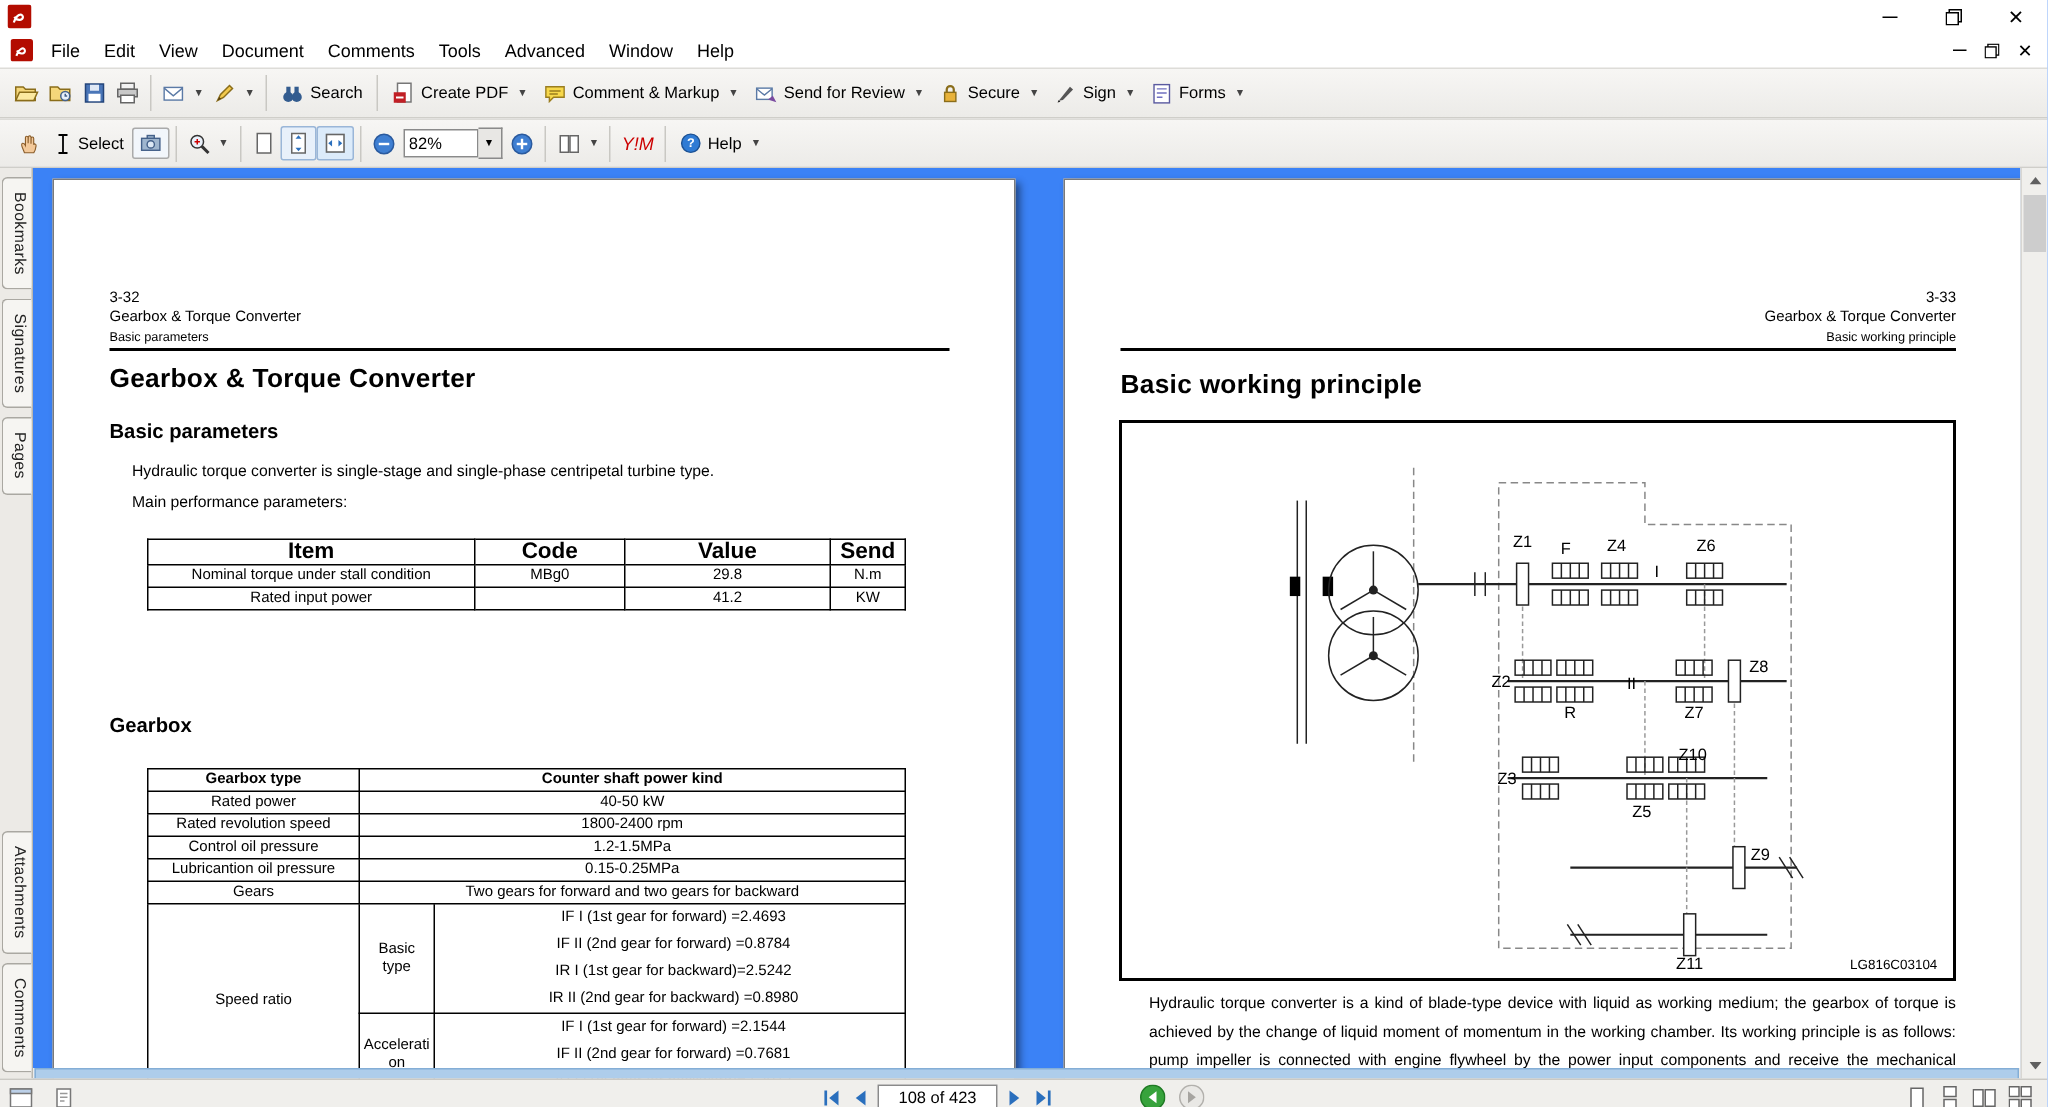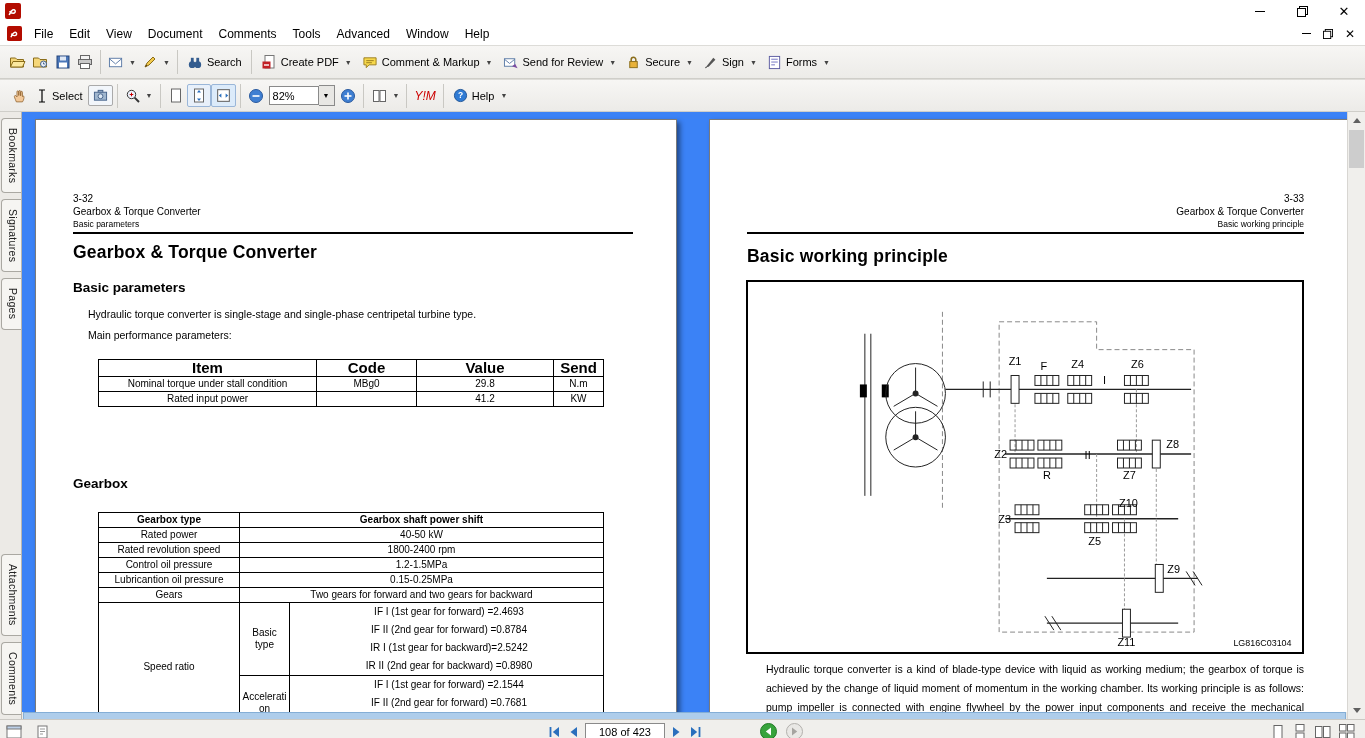--- a/index.html
+++ b/index.html
@@ -376,21 +376,21 @@
         <div class="abs" style="left:62px;top:392px">
           <table style="width:505px">
             <colgroup>
                 <col style="width:141px">
                 <col style="width:50px">
                 <col style="width:314px">
               </colgroup>
             <tbody>
                 <tr>
               <td class="bold">Gearbox type</td>
-              <td class="bold" colspan="2">Gearbox shaft power shift</td>
+              <td class="bold" colspan="2">Counter shaft power kind</td>
             </tr>
             <tr>
               <td>Rated power</td>
               <td colspan="2">40-50 kW</td>
             </tr>
             <tr>
               <td>Rated revolution speed</td>
               <td colspan="2">1800-2400 rpm</td>
             </tr>
             <tr>

